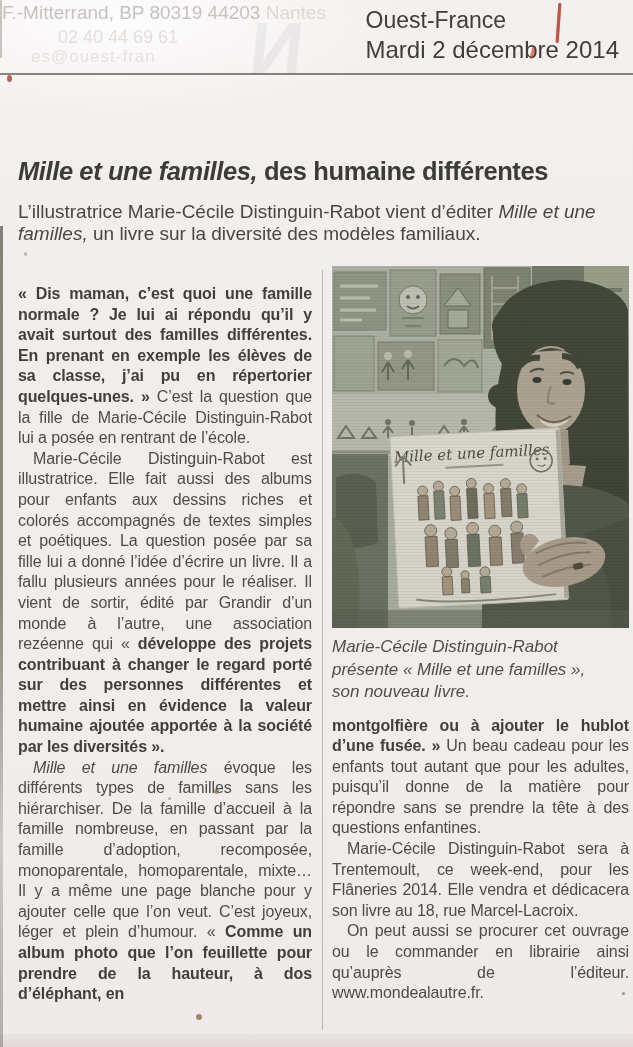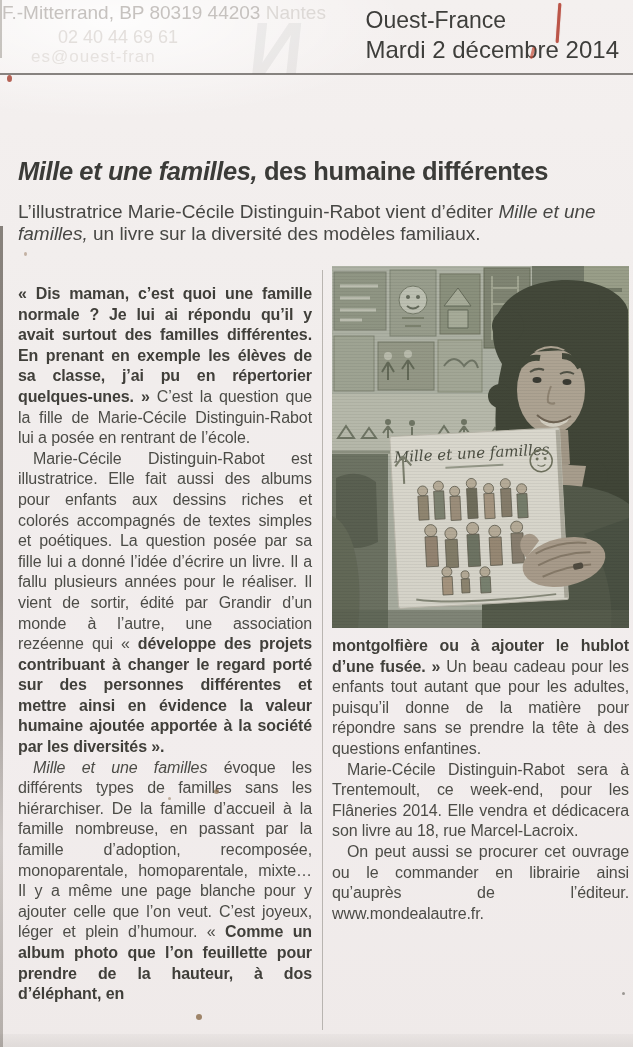--- a/index.html
+++ b/index.html
@@ -205,20 +205,25 @@
             <ellipse cx="232" cy="296" rx="42" ry="24" fill="#b4a28e"></ellipse>
             <path d="M196 284 q-8 -14 2 -22 q10 -4 14 8" fill="#b4a28e"></path>
             <path d="M206 282 q26 -8 52 0 M206 294 q28 -8 54 -2 M208 306 q26 -6 50 -2" stroke="#8d7b67" stroke-width="2" fill="none"></path>
             <rect x="240" y="300" width="10" height="6" rx="2" fill="#4c4438"></rect>
           </g>
           <rect x="0" y="344" width="297" height="18" fill="#565d4b" opacity=".5"></rect>
         </svg>
         <div class="scanlines"></div>
       </div>
 
+      <div class="caption">
+        <div>Marie-Cécile Distinguin-Rabot</div>
+        <div>présente « Mille et une familles »,</div>
+        <div>son nouveau livre.</div>
+      </div>
 
       <p class="body"><span class="b">montgolfière ou à ajouter le hublot d’une fusée. » </span><span>Un beau cadeau pour les enfants tout autant que pour les adultes, puisqu’il donne de la matière pour répondre sans se prendre la tête à des questions enfantines.</span></p>
       <p class="body ind"><span>Marie-Cécile Distinguin-Rabot sera à Trentemoult, ce week-end, pour les Flâneries 2014. Elle vendra et dédicacera son livre au 18, rue Marcel-Lacroix.</span></p>
       <p class="body ind"><span>On peut aussi se procurer cet ouvrage ou le commander en librairie ainsi qu’auprès de l’éditeur. www.mondealautre.fr.</span></p>
     </div>
   </div>
 
   <div class="left-edge"></div>
   <div class="left-edge-top"></div>
   <div class="spot s1"></div>

